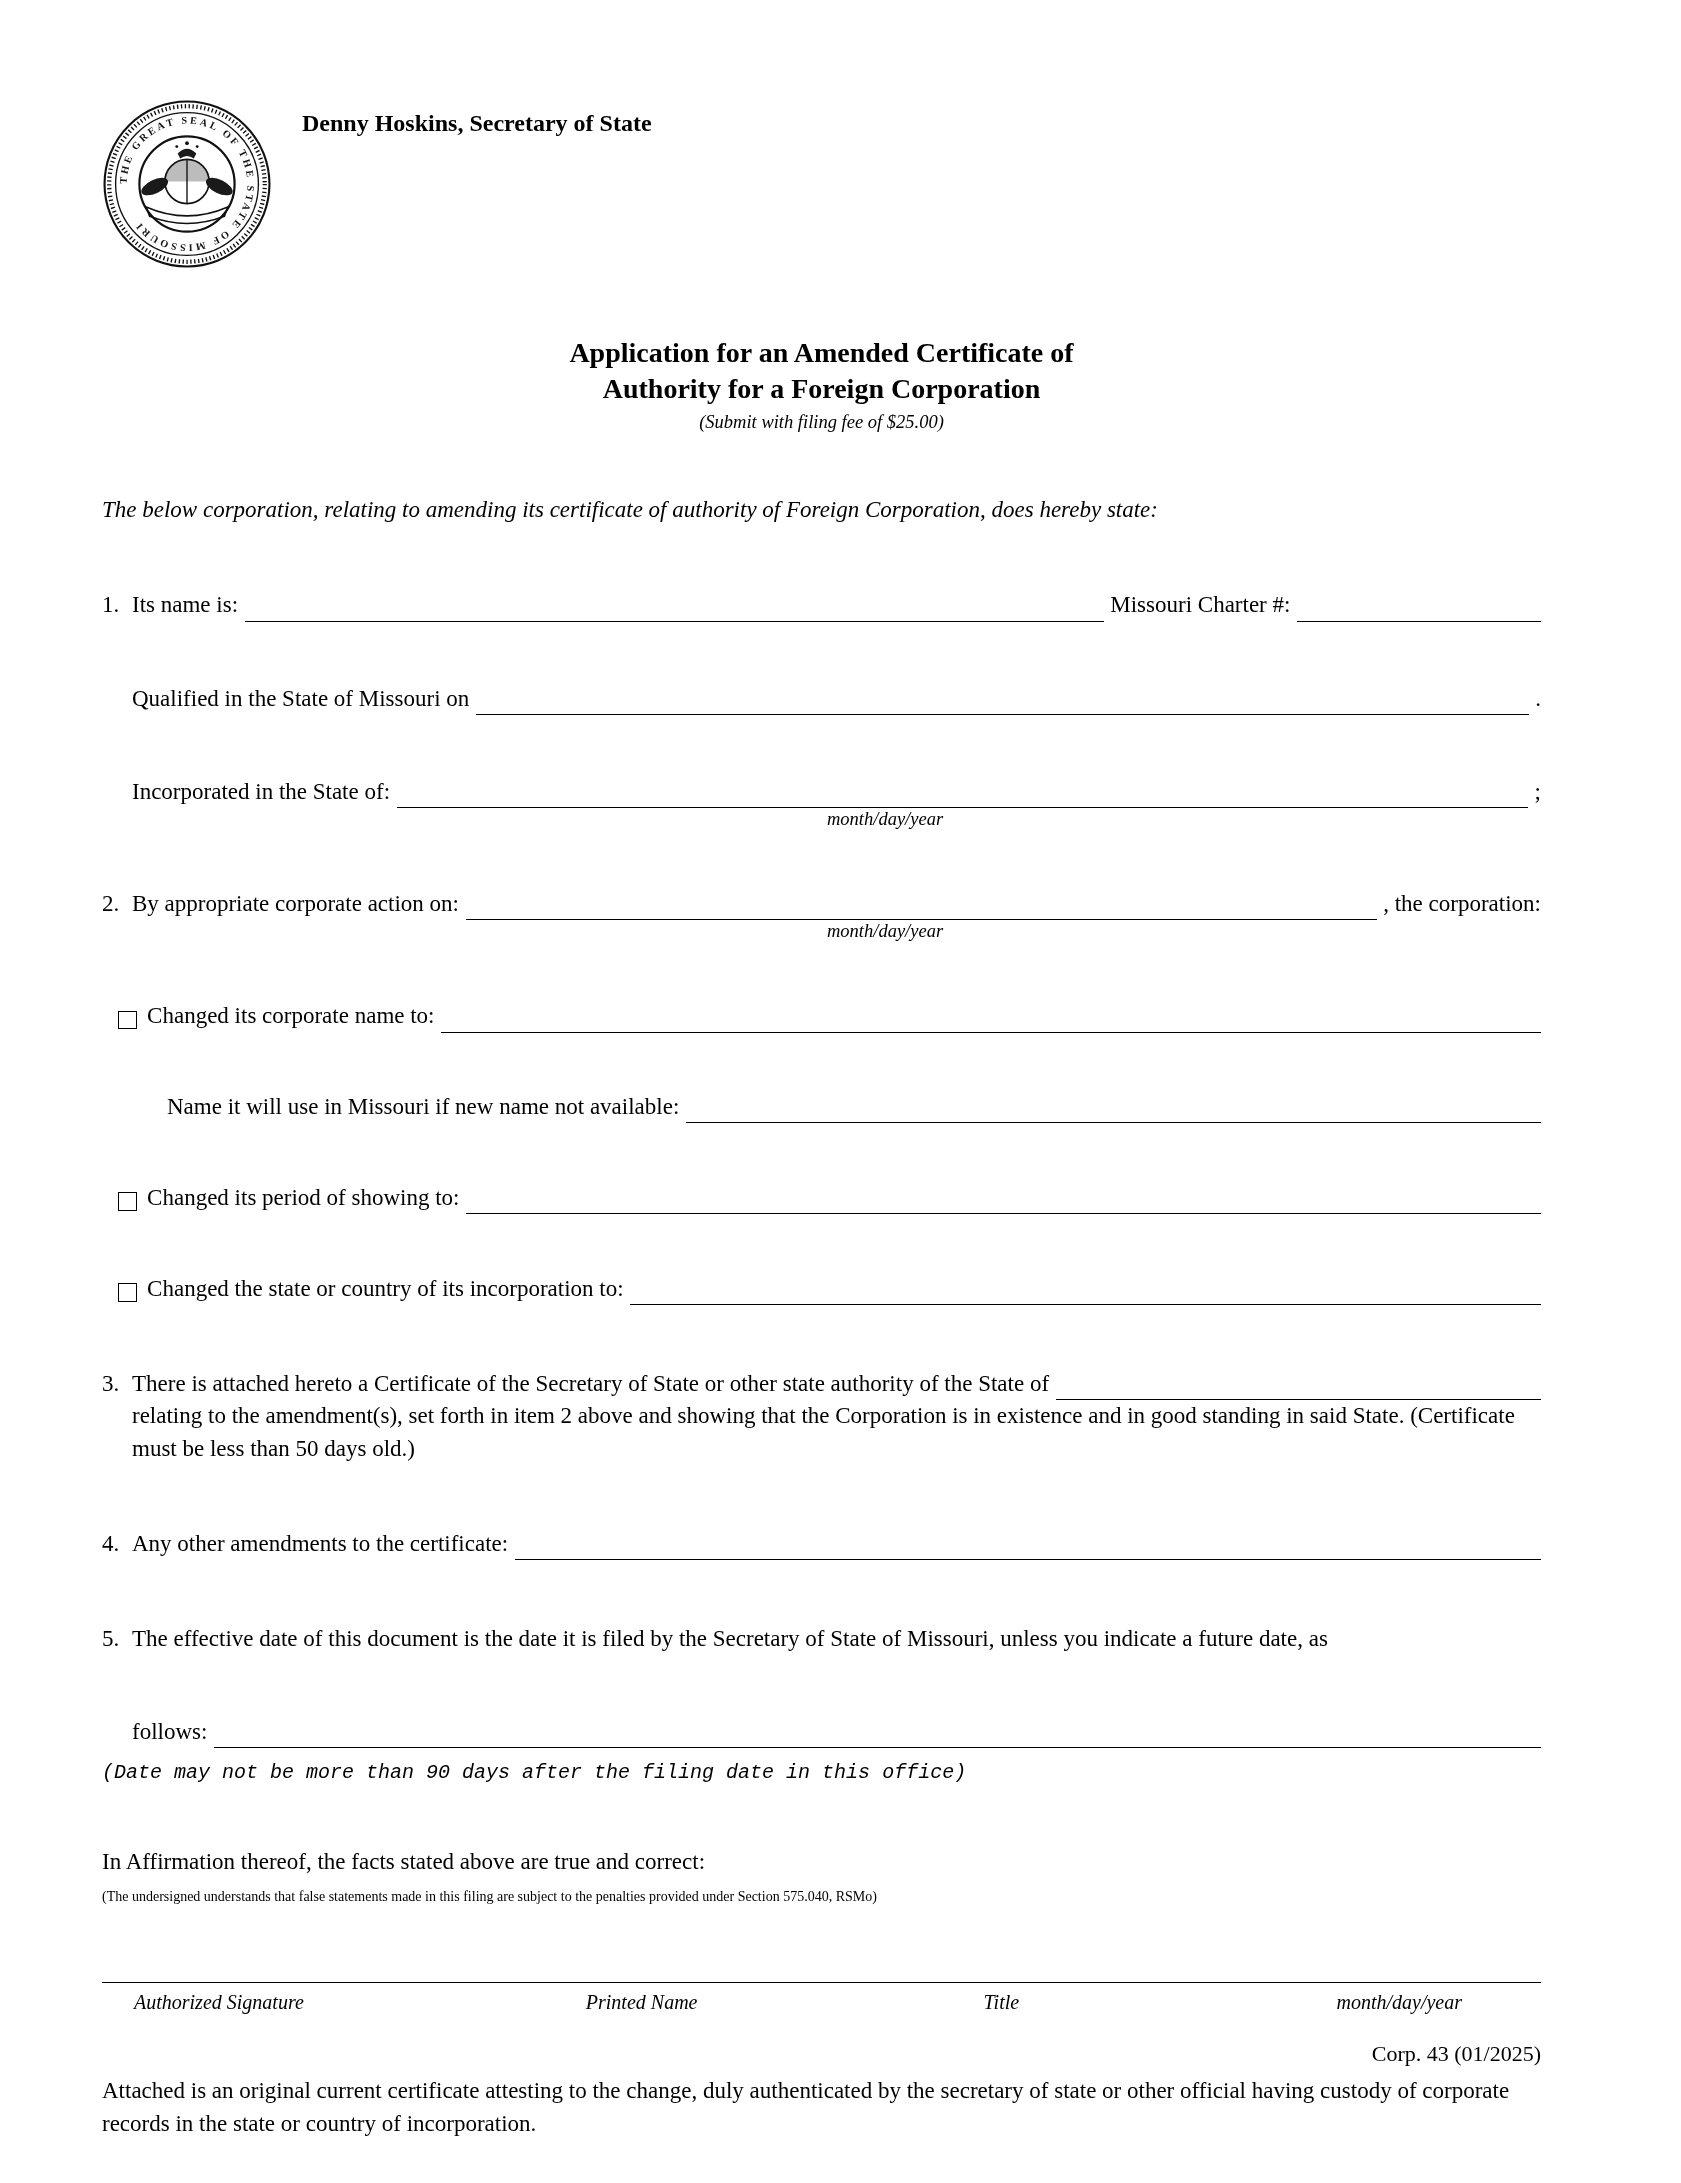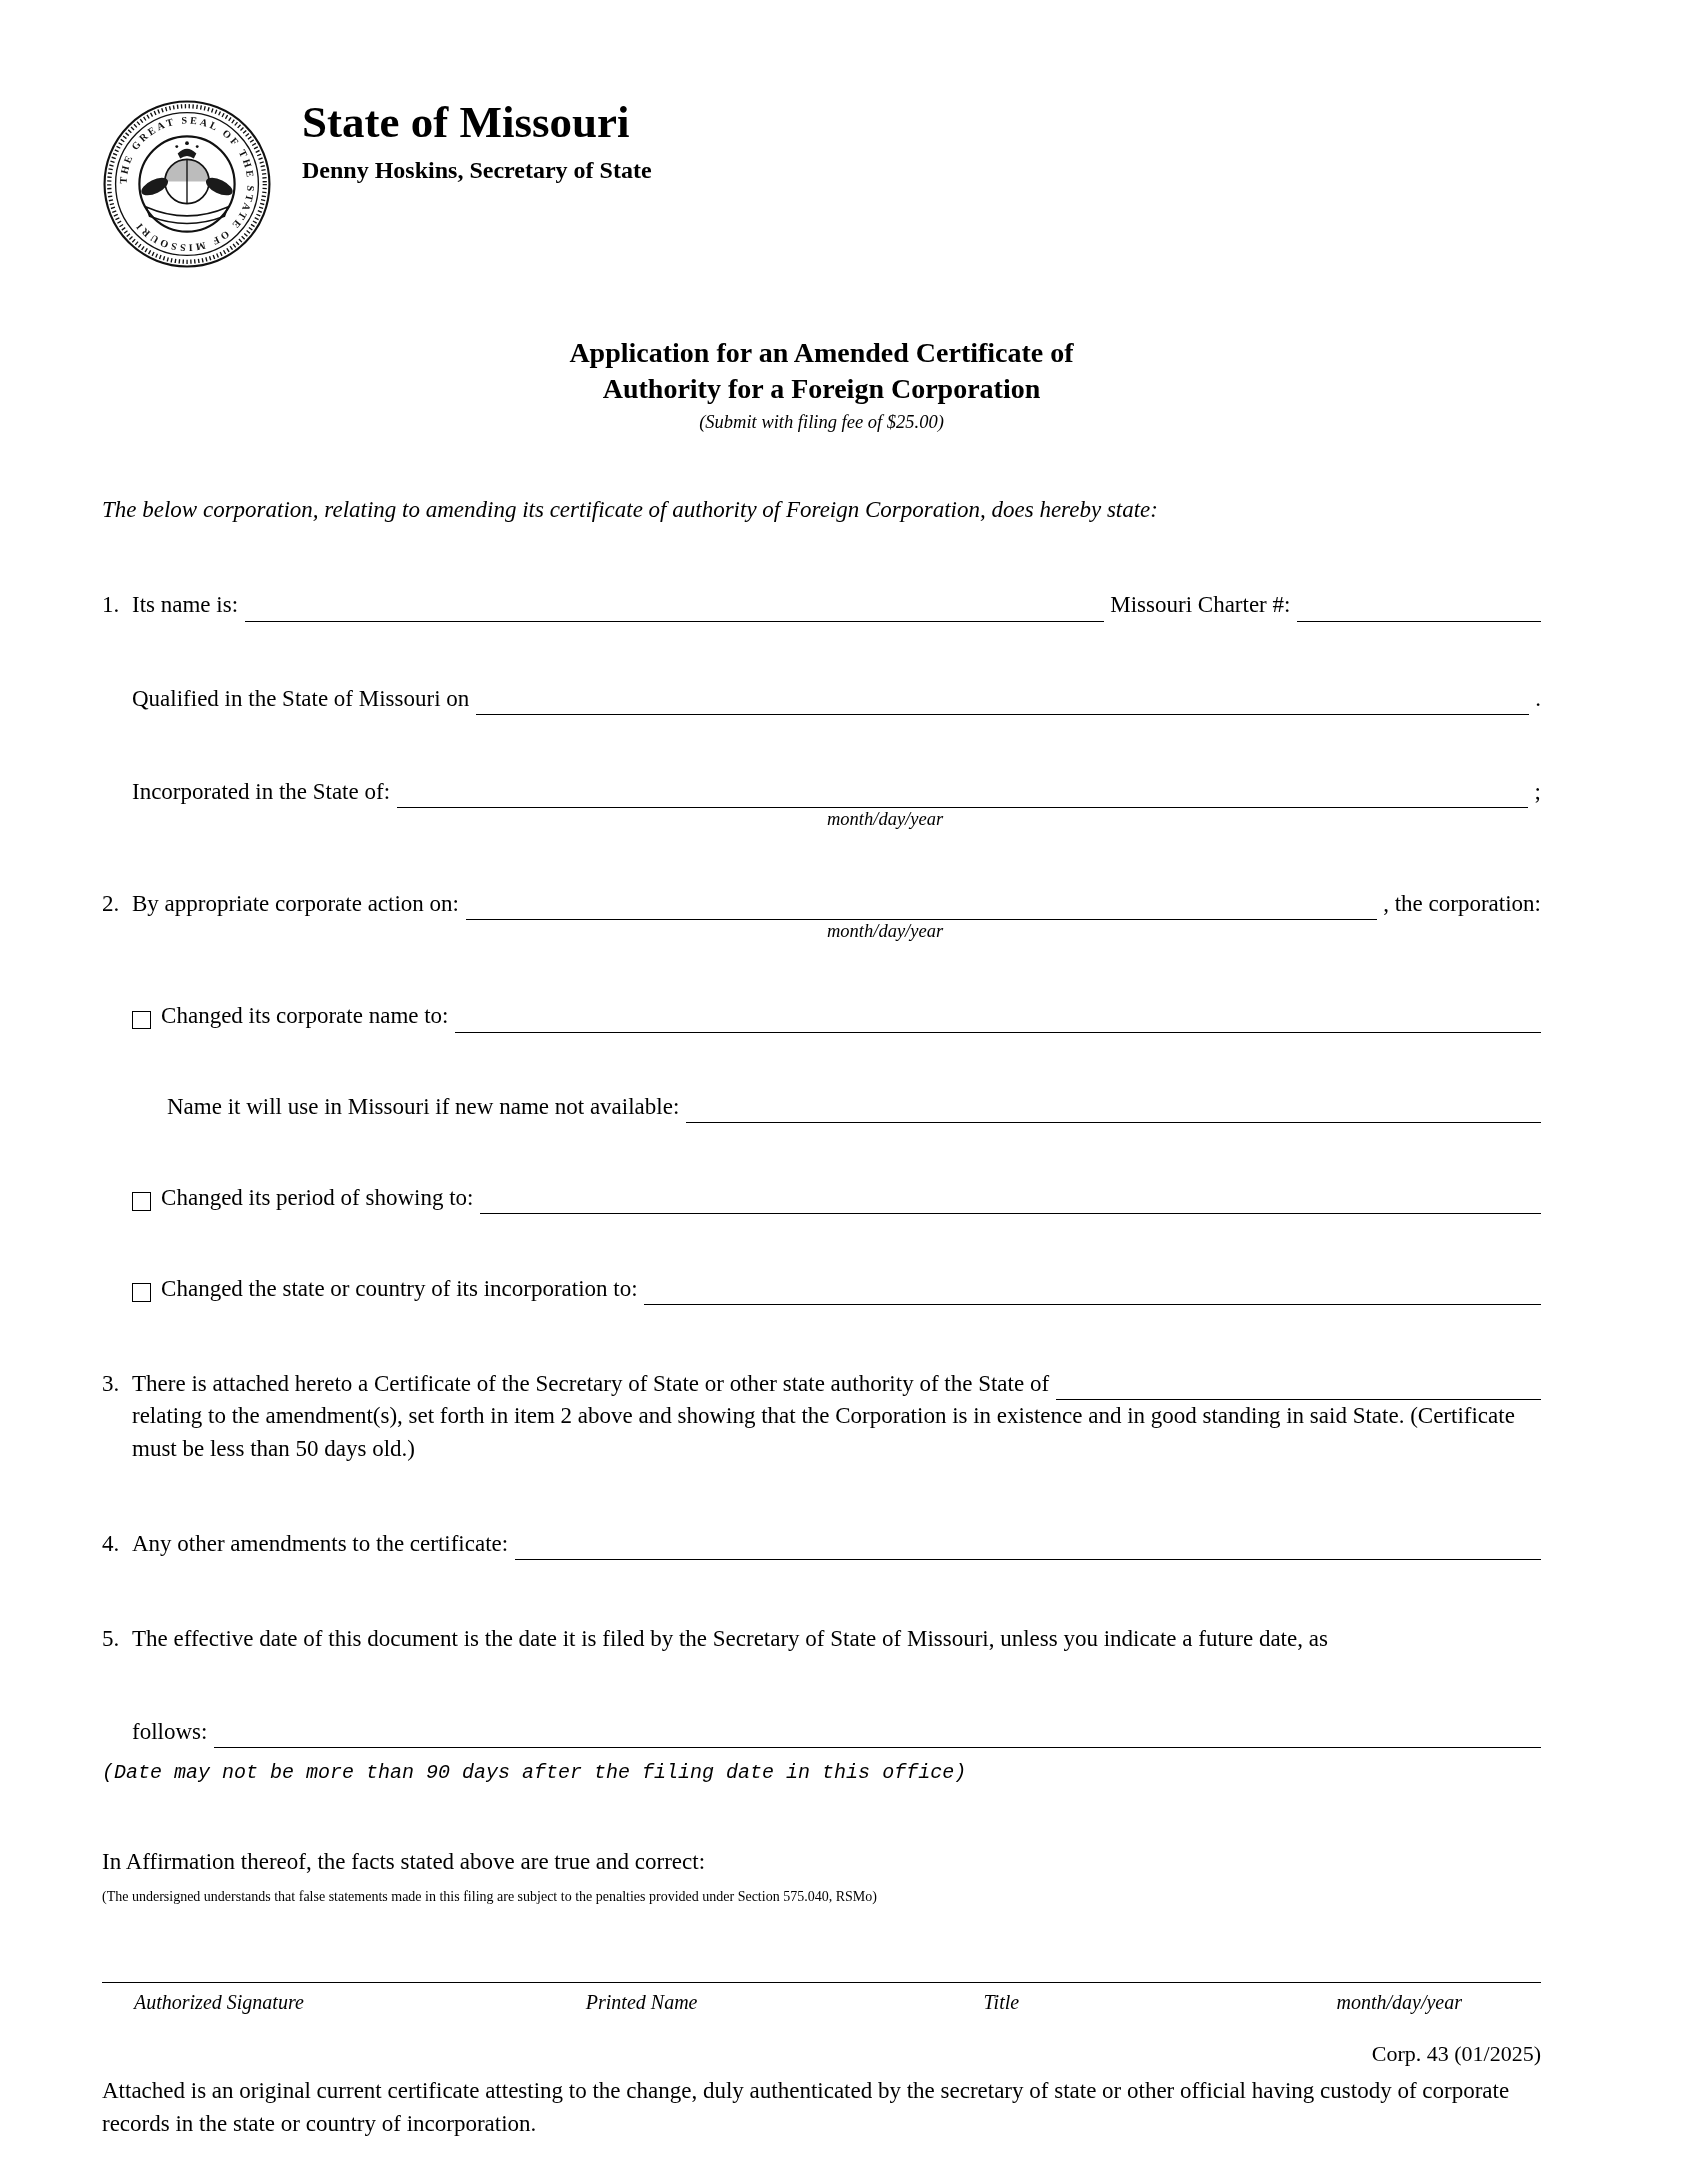--- a/index.html
+++ b/index.html
@@ -26,21 +26,21 @@
   .num { flex:0 0 30px; }
   .item-body { flex:1 1 auto; min-width:0; }
   .row { display:flex; align-items:flex-end; }
   .lbl { white-space:nowrap; }
   .fill { flex:1 1 auto; border-bottom:1.3px solid #000; height:1.05em; margin:0 6.6px; min-width:40px; }
   .fill.noright { margin-right:0; }
   .fill.fixed370 { flex:0 0 244px; }
   .indent-1 { margin-left:30px; margin-top:61px; }
   .indent-2 { margin-left:65px; margin-top:61px; }
   .hint-row { margin-top:1.3px; margin-left:725px; font-style:italic; font-size:18.5px; line-height:1.1; }
-  .checkbox-row { margin-left:30px; margin-top:59px; display:flex; align-items:flex-end; }
+  .checkbox-row { margin-left:16px; margin-top:59px; display:flex; align-items:flex-end; }
   .checkbox { flex:0 0 auto; width:18.5px; height:18.5px; border:1.6px solid #000; margin-right:10.6px; margin-bottom:3.3px; background:#fff; }
   .para { margin-top:59px; }
   .date-note { font-style:italic; font-size:20px; margin-top:11px;font-family:Liberation Mono, monospace; }
   .affirm2 { font-size:14px; margin-top:8px; }
   .sig-line { border-bottom:1.3px solid #000; height:0; margin-top:76px; }
   .sig-labels { display:flex; font-style:italic; font-size:20px; margin-top:5.3px; }
   .sig-labels span { flex:1 1 25%; }
   .sig-col1 { text-align:left; padding-left:32px; }
   .sig-col2 { text-align:center; }
   .sig-col3 { text-align:center; }
@@ -71,21 +71,20 @@
         <ellipse cx="62" cy="103" rx="17" ry="8" fill="#1a1a1a" transform="rotate(-26 62 103)"></ellipse>
         <ellipse cx="138" cy="103" rx="17" ry="8" fill="#1a1a1a" transform="rotate(26 138 103)"></ellipse>
         <path d="M89 64 q11 -11 22 0 l-3 6 q-8 -6 -16 0 z" fill="#1a1a1a"></path>
         <circle cx="100" cy="52" r="2.2" fill="#111"></circle>
         <circle cx="88" cy="56" r="1.7" fill="#111"></circle>
         <circle cx="112" cy="56" r="1.7" fill="#111"></circle>
         <path d="M52 127 q48 21 96 0 l-4 11 q-44 17 -88 0 z" fill="none" stroke="#111" stroke-width="1.8"></path>
       </svg>
     </div>
     <div class="header-text">
-      <div class="state-title">State of Missouri</div>
       <div class="secretary">Denny Hoskins, Secretary of State</div>
     </div>
   </div>
 
   <div class="title-block">
     <div class="title-line">Application for an Amended Certificate of</div>
     <div class="title-line">Authority for a Foreign Corporation</div>
     <div class="fee-note">(Submit with filing fee of $25.00)</div>
   </div>
 

